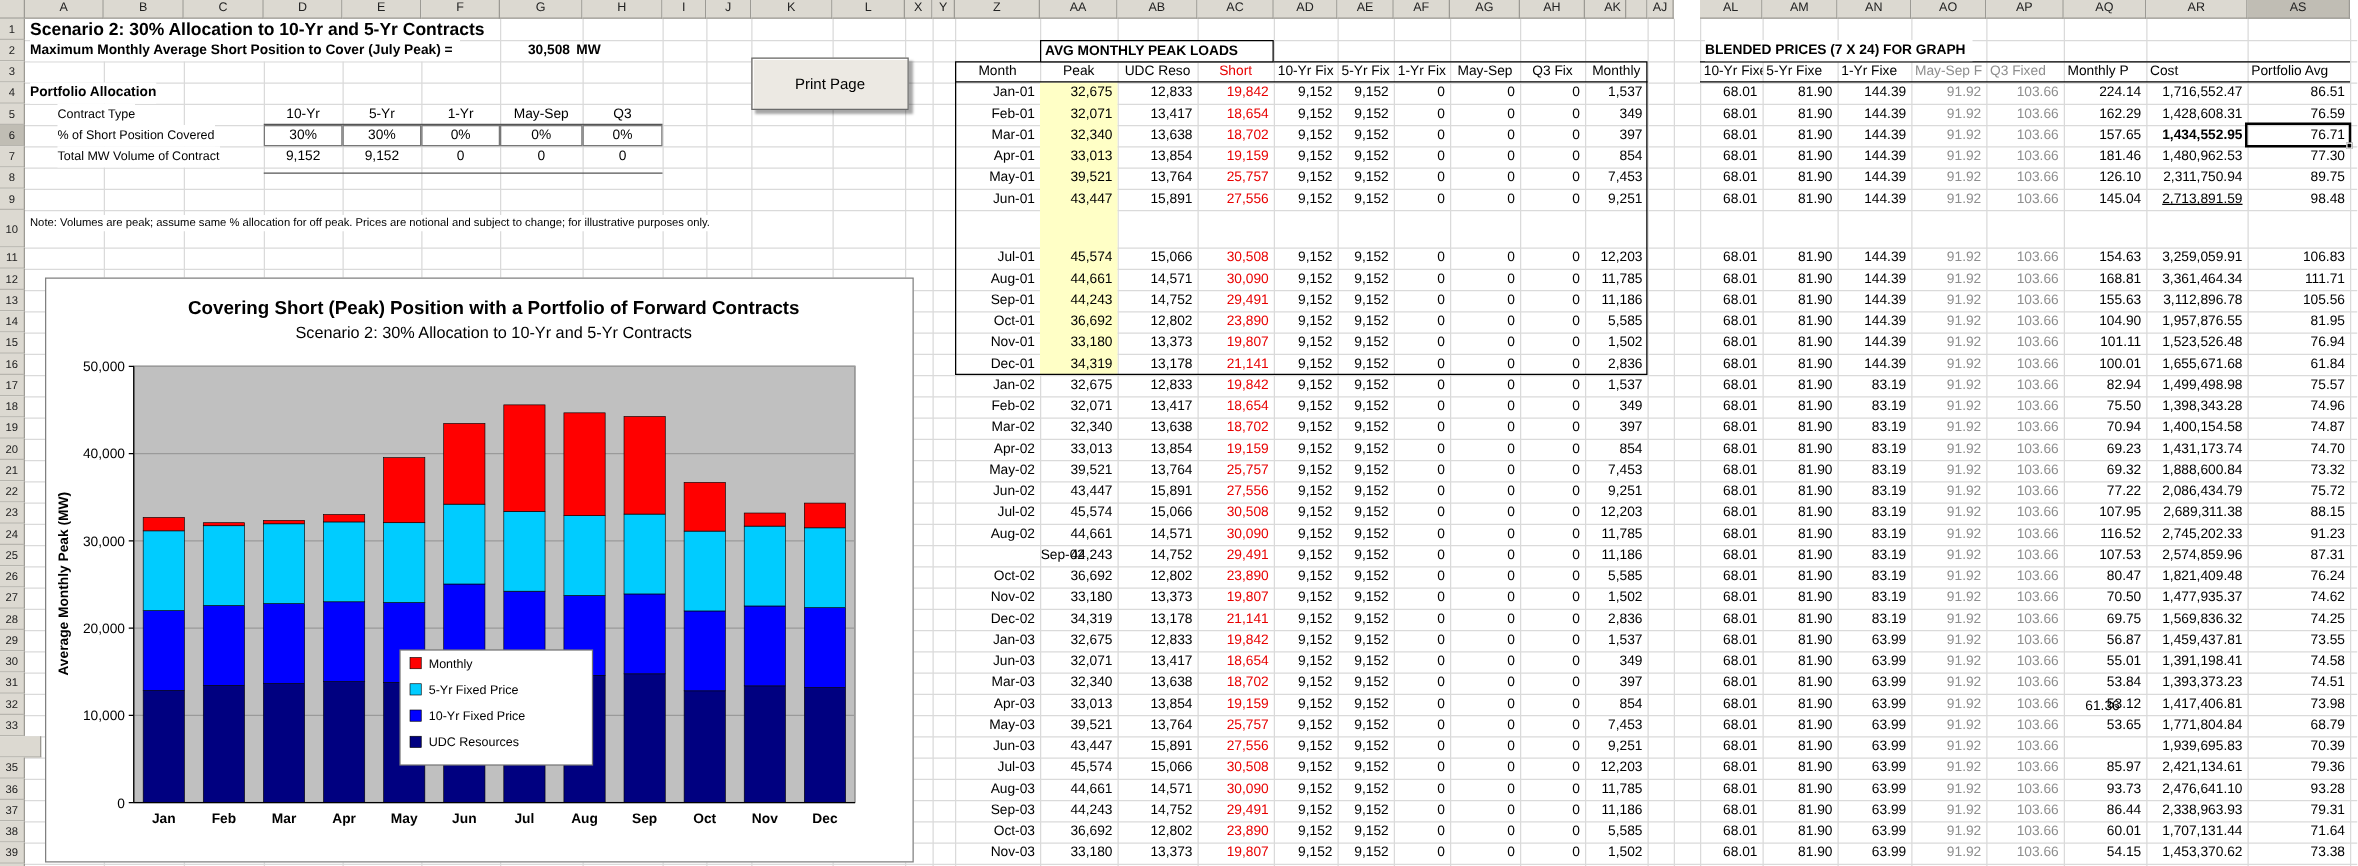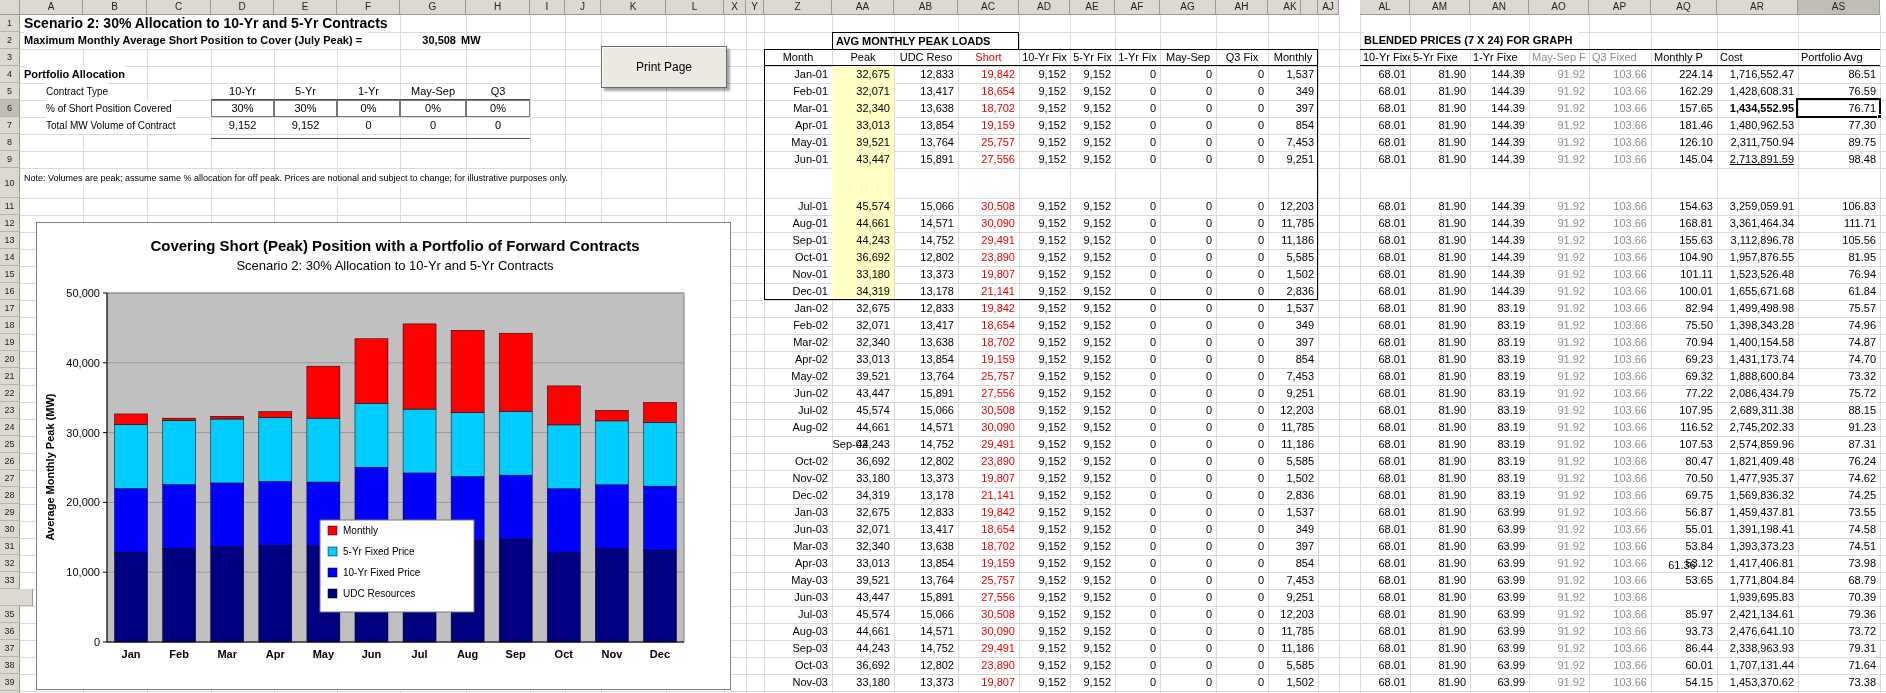--- a/index.html
+++ b/index.html
@@ -757,21 +757,21 @@
       <div class="cell num" style="left: 1651px; top: 606px; width: 66px; height: 17px; line-height: 17px;">85.97</div>
       <div class="cell num" style="left: 1717px; top: 606px; width: 81px; height: 17px; line-height: 17px;">2,421,134.61</div>
       <div class="cell num" style="left: 1798px; top: 606px; width: 82px; height: 17px; line-height: 17px;">79.36</div>
       <div class="cell num" style="left: 1360px; top: 623px; width: 50px; height: 17px; line-height: 17px;">68.01</div>
       <div class="cell num" style="left: 1410px; top: 623px; width: 60px; height: 17px; line-height: 17px;">81.90</div>
       <div class="cell num" style="left: 1470px; top: 623px; width: 59px; height: 17px; line-height: 17px;">63.99</div>
       <div class="cell num gray" style="left: 1529px; top: 623px; width: 60px; height: 17px; line-height: 17px;">91.92</div>
       <div class="cell num gray" style="left: 1589px; top: 623px; width: 62px; height: 17px; line-height: 17px;">103.66</div>
       <div class="cell num" style="left: 1651px; top: 623px; width: 66px; height: 17px; line-height: 17px;">93.73</div>
       <div class="cell num" style="left: 1717px; top: 623px; width: 81px; height: 17px; line-height: 17px;">2,476,641.10</div>
-      <div class="cell num" style="left: 1798px; top: 623px; width: 82px; height: 17px; line-height: 17px;">73.72</div>
+      <div class="cell num" style="left: 1798px; top: 623px; width: 82px; height: 17px; line-height: 17px;">93.28</div>
       <div class="cell num" style="left: 1360px; top: 640px; width: 50px; height: 17px; line-height: 17px;">68.01</div>
       <div class="cell num" style="left: 1410px; top: 640px; width: 60px; height: 17px; line-height: 17px;">81.90</div>
       <div class="cell num" style="left: 1470px; top: 640px; width: 59px; height: 17px; line-height: 17px;">63.99</div>
       <div class="cell num gray" style="left: 1529px; top: 640px; width: 60px; height: 17px; line-height: 17px;">91.92</div>
       <div class="cell num gray" style="left: 1589px; top: 640px; width: 62px; height: 17px; line-height: 17px;">103.66</div>
       <div class="cell num" style="left: 1651px; top: 640px; width: 66px; height: 17px; line-height: 17px;">86.44</div>
       <div class="cell num" style="left: 1717px; top: 640px; width: 81px; height: 17px; line-height: 17px;">2,338,963.93</div>
       <div class="cell num" style="left: 1798px; top: 640px; width: 82px; height: 17px; line-height: 17px;">79.31</div>
       <div class="cell num" style="left: 1360px; top: 657px; width: 50px; height: 17px; line-height: 17px;">68.01</div>
       <div class="cell num" style="left: 1410px; top: 657px; width: 60px; height: 17px; line-height: 17px;">81.90</div>

